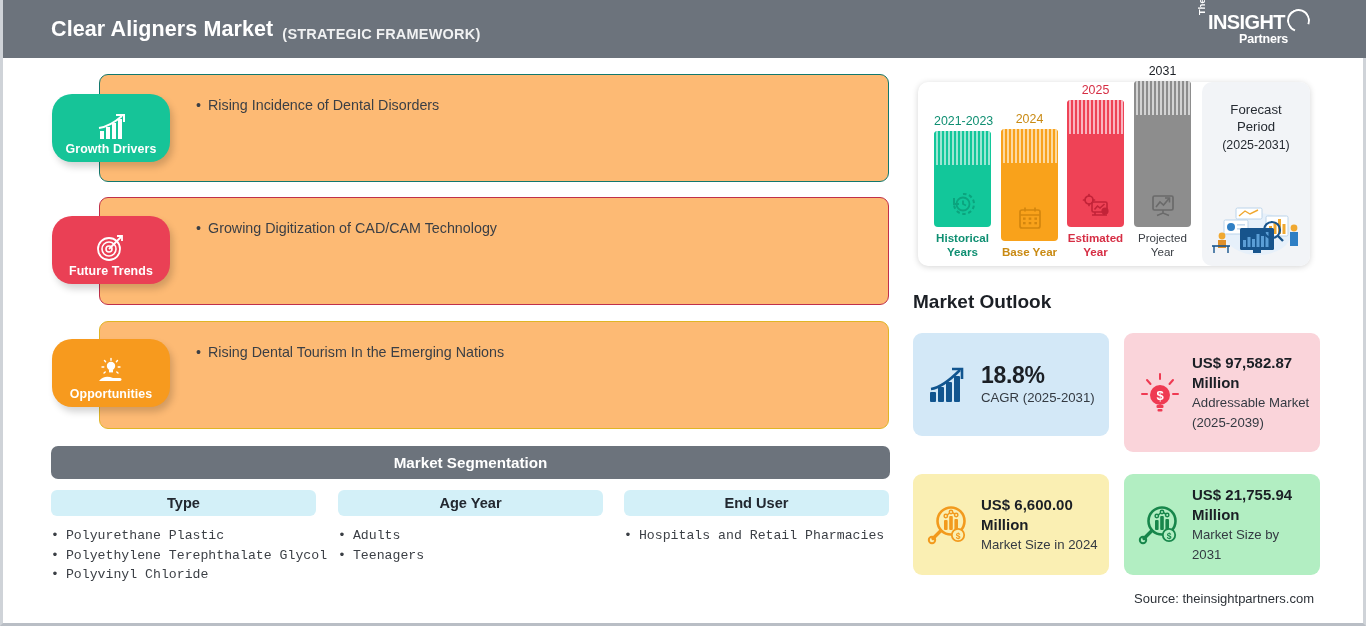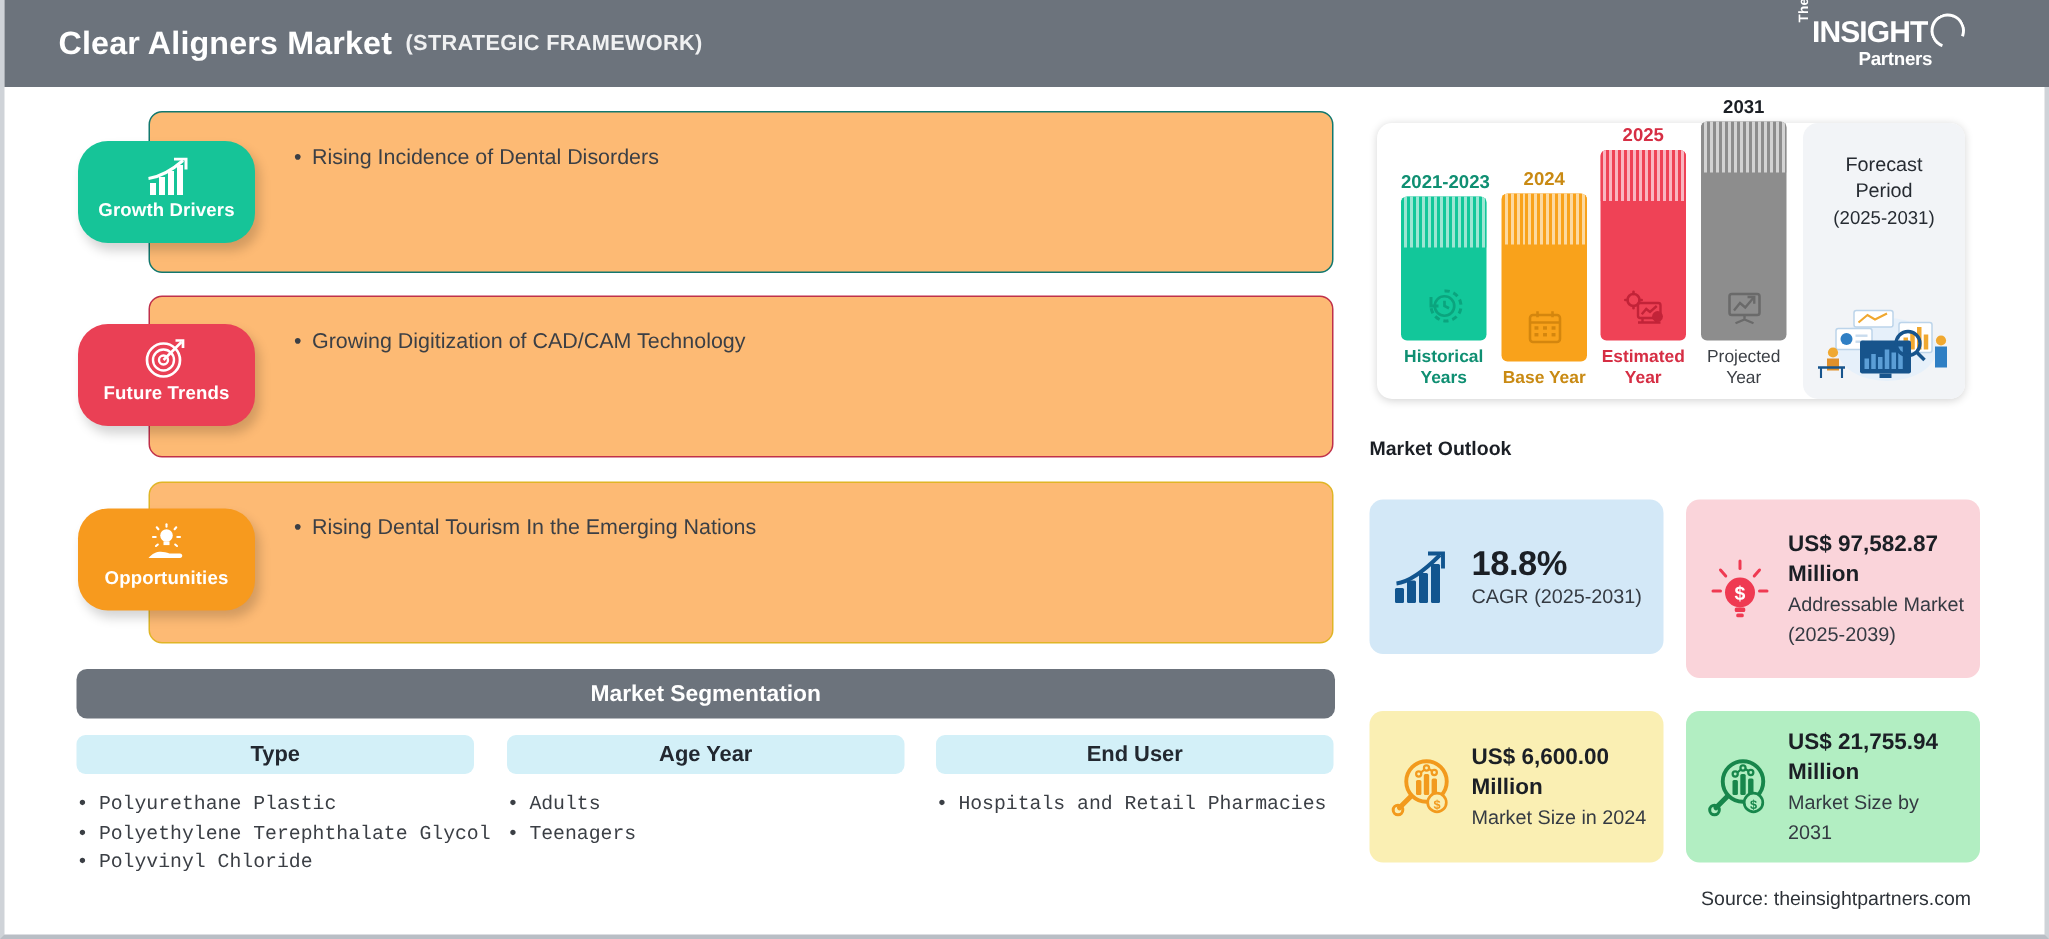--- a/index.html
+++ b/index.html
@@ -19,22 +19,22 @@
   }
 
   
   .header {
     position: absolute; left: 0; top: 0;
     width: 1366px; height: 58px;
     background: #6c737c;
     display: flex; align-items: center;
   }
   .header-title-wrap {
-    display: flex; align-items: center; gap: 9px;
-    margin-left: 36px;
+    display: flex; align-items: flex-end; gap: 9px;
+    margin-left: 48px;
   }
   .header-title {
     color: #ffffff; font-size: 21.5px; font-weight: bold;
     letter-spacing: 0.1px;
   }
   .header-sub {
     color: #f0f1f2; font-size: 14.5px; font-weight: bold;
     letter-spacing: 0.2px;
   }
   .logo {
@@ -81,21 +81,21 @@
     white-space: nowrap;
   }
   .drv-text .bul { margin-right: 7px; }
 
   .badge {
     position: absolute;
     width: 118px; height: 68px;
     border-radius: 20px;
     box-shadow: 3px 5px 7px rgba(0,0,0,0.17);
     display: flex; flex-direction: column;
-    align-items: center; justify-content: center;
+    align-items: center; justify-content: flex-end;
     padding-bottom: 6px;
   }
   .badge.g { left: 49px; top: 94px;  background: #16c498; }
   .badge.r { left: 49px; top: 216px; background: #ea4055; }
   .badge.o { left: 49px; top: 339px; background: #f79a1e; }
   .badge-label {
     color: #ffffff; font-size: 12.4px; font-weight: bold;
     letter-spacing: 0.1px;
   }
   .badge-icon { margin-bottom: 2px; height: 28px; display:flex; align-items:flex-end; }
@@ -136,21 +136,21 @@
     background: #ffffff; border-radius: 10px;
     box-shadow: 0 1px 6px rgba(0,0,0,0.17);
   }
   .fc-bars { position: absolute; left: 0; top: 0; width: 280px; height: 184px; }
   .fc-col { position: absolute; bottom: 8px; width: 57px; text-align: center; }
   .fc-col.k0 { left: 16px; }
   .fc-col.k1 { left: 83px; }
   .fc-col.k2 { left: 149px; }
   .fc-col.k3 { left: 216px; }
   .fc-year {
-    font-size: 12.4px; font-weight: bold; margin-bottom: 3px;
+    font-size: 12.4px; font-weight: normal; margin-bottom: 3px;
     white-space: nowrap;
   }
   .fc-bar {
     position: relative; width: 57px;
     border-radius: 4px; overflow: hidden;
     margin: 0 auto;
   }
   .fc-stripes {
     position: absolute; left: 0; top: 0; width: 100%; height: 34px;
   }
@@ -174,21 +174,21 @@
     line-height: 17px; font-weight: normal;
   }
   .fc-right-t2 {
     margin-top: 3px; font-size: 12.4px; color: #262b32;
   }
   .fc-illus { position: absolute; left: 4px; bottom: 6px; }
 
   
   .mo-title {
     position: absolute; left: 910px; top: 291px;
-    font-size: 13px; font-weight: bold; color: #1b1f25;
+    font-size: 19px; font-weight: bold; color: #1b1f25;
   }
   .mo-card {
     position: absolute; border-radius: 9px;
     display: flex; align-items: center; padding: 0 10px;
   }
   .mo-card.c1 { left: 910px;  top: 333px; width: 196px; height: 103px; background: #d3e8f7; }
   .mo-card.c2 { left: 1121px; top: 333px; width: 196px; height: 119px; background: #fad4da; }
   .mo-card.c3 { left: 910px;  top: 474px; width: 196px; height: 101px; background: #faefb3; }
   .mo-card.c4 { left: 1121px; top: 474px; width: 196px; height: 101px; background: #b2eec2; }
   .mo-ico { flex: 0 0 auto; width: 52px; display: flex; justify-content: center; }

